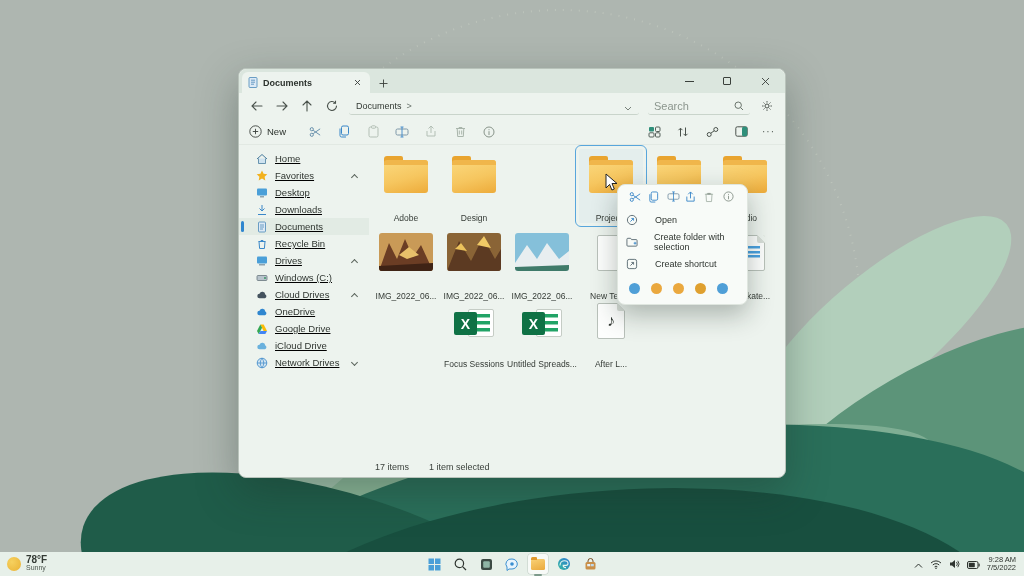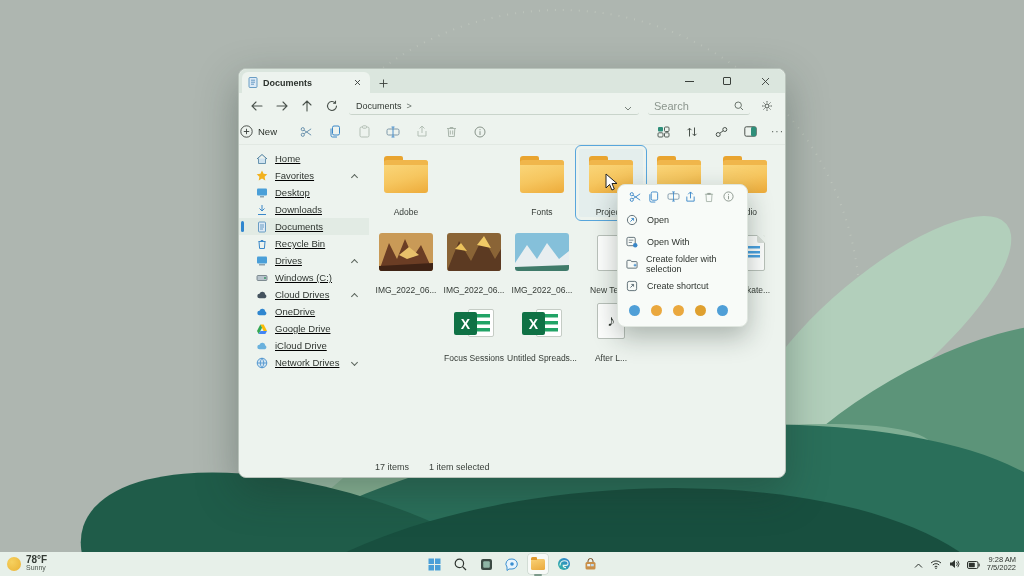--- a/index.html
+++ b/index.html
@@ -29,21 +29,21 @@
   .navbtn { width:16px; height:16px; display:flex; align-items:center; justify-content:center; }
   .crumb-field { flex:1; height:18px; display:flex; align-items:center; padding:0 7px;
                  border-bottom:1px solid #c9d4cb; border-radius:3px; }
   .crumb-text { font-size:9px; color:#333a34; }
   .crumb-sep { font-size:9px; color:#6a746c; margin-left:5px; }
   .crumb-chev { margin-left:auto; }
   .search-field { width:102px; height:18px; display:flex; align-items:center; padding:0 6px;
                   border-bottom:1px solid #c9d4cb; border-radius:3px; }
   .search-text { font-size:11px; color:#8b958d; flex:1; }
 
-  .toolbar { height:26px; display:flex; align-items:center; padding:0 1px; gap:13px; border-bottom:1px solid #e2e9e3; }
+  .toolbar { height:26px; display:flex; align-items:center; padding:0 10px; gap:13px; border-bottom:1px solid #e2e9e3; }
   .tb-new { display:flex; align-items:center; gap:5px; font-size:9.5px; color:#2c322d; margin-right:8px; }
   .tbi { width:16px; height:16px; display:flex; align-items:center; justify-content:center; }
   .tb-right { margin-left:auto; display:flex; align-items:center; gap:13px; }
   .dots { font-size:10px; color:#555d56; letter-spacing:1px; }
 
   .body { flex:1; display:flex; min-height:0;text-decoration:underline; }
 
   
   .sidebar { width:130px; padding-top:5px; flex-shrink:0; }
   .side-item { height:17px; display:flex; align-items:center; gap:7px; padding-left:17px; position:relative; font-size:9.5px; color:#2e342f; }
@@ -52,21 +52,21 @@
   .side-item.selected::before { content:''; position:absolute; left:2px; top:3px; width:2.5px; height:11px; background:#2f86cf; border-radius:2px; }
   .sicon { width:12px; height:12px; flex-shrink:0; display:flex; }
   .chev { position:absolute; right:12px; top:6px; width:5px; height:5px; border-right:1px solid #5a645c; border-bottom:1px solid #5a645c; }
   .chev.up { transform:rotate(-135deg); top:8px; }
   .chev.down { transform:rotate(45deg); }
 
   
   .content { flex:1; position:relative; }
   .cell { position:absolute; width:64px; display:flex; flex-direction:column; align-items:center; }
   .cell .iconbox { height:44px; display:flex; align-items:flex-end; justify-content:center; }
-  .cell-label { margin-top:14px; font-size:8.5px; color:#353b36; text-align:center; white-space:nowrap; }
+  .cell-label { margin-top:20px; font-size:8.5px; color:#353b36; text-align:center; white-space:nowrap; }
   .cell.selected { outline:1.5px solid #58a6dc; outline-offset:3px; border-radius:2px; background:rgba(120,180,225,.07); }
 
   .folder-icon { width:44px; height:33px; background:linear-gradient(165deg,#fbd97e 0%,#f6c65f 55%,#edab3a 100%); border-radius:3px; position:relative; }
   .folder-icon::before { content:''; position:absolute; top:-4px; left:0; width:19px; height:7px; background:#e9a42f; border-radius:3px 2px 0 0; }
   .folder-icon::after { content:''; position:absolute; top:0; left:0; right:0; height:5px; background:#f0b64b; border-radius:3px 3px 0 0; }
 
   .page-icon { width:28px; height:36px; background:#fdfefd; border:1px solid #b9c1ba; border-radius:2px; position:relative; }
   .page-icon::before { content:''; position:absolute; right:-1px; top:-1px; width:8px; height:8px;
                        background:linear-gradient(225deg,#edf3ee 50%,#d7ddd7 50%); border-radius:0 2px 0 2px; }
   .page-icon.music { display:flex; align-items:center; justify-content:center; font-size:16px; color:#2e342f; }
@@ -88,21 +88,21 @@
       color:#fff; font-weight:bold; font-size:14px; display:flex; align-items:center; justify-content:center; }
 
   
   .statusbar { height:20px; display:flex; align-items:center; gap:20px; padding-left:136px; font-size:9px; color:#3a403b; }
 
   
   #ctxmenu { position:absolute; left:617px; top:184px; width:131px; z-index:30;
              background:#f8fbf8; border:1px solid #dfe6df; border-radius:8px;
              box-shadow:0 10px 26px rgba(20,35,28,.3); padding-bottom:2px; }
   .ctx-iconrow { display:flex; justify-content:space-between; align-items:center; padding:6px 11px 5px; }
-  .ctx-item { display:flex; align-items:center; gap:8px; padding:0 8px; height:22px; font-size:9px; color:#2e342f; border-radius:4px; }
+  .ctx-item { display:flex; align-items:center; gap:16px; padding:0 8px; height:22px; font-size:9px; color:#2e342f; border-radius:4px; }
   .ctx-ic { width:13px; height:13px; display:flex; }
   .tagrow { display:flex; align-items:center; gap:11px; padding:8px 11px 8px; }
   .tagdot { width:11px; height:11px; border-radius:50%; }
 
   
   #taskbar { position:absolute; left:0; bottom:0; width:1024px; height:24px; background:#e7f0e9;
              z-index:20; display:flex; align-items:center; }
   .weather { display:flex; align-items:center; gap:5px; padding-left:7px; }
   .sun { width:14px; height:14px; border-radius:50%; background:radial-gradient(circle at 35% 35%,#f6d15f,#eab235); }
   .wtext { display:flex; flex-direction:column; line-height:8px; }
@@ -424,25 +424,25 @@
     </div>
 
     <div class="content">
 
       <div class="cell" style="left:5px;top:4px">
         <div class="iconbox">
             <div class="folder-icon"></div>
           </div>
         <div class="cell-label">Adobe</div>
       </div>
-      <div class="cell" style="left:141px;top:4px">
+      <div class="cell" style="left:73px;top:4px">
         <div class="iconbox">
             <div class="folder-icon"></div>
           </div>
-        <div class="cell-label">Fonts</div>
+        <div class="cell-label">Design</div>
       </div>
       <div class="cell selected" style="left:210px;top:4px">
         <div class="iconbox">
             <div class="folder-icon"></div>
           </div>
         <div class="cell-label">Projects</div>
       </div>
       <div class="cell" style="left:278px;top:4px">
         <div class="iconbox">
             <div class="folder-icon"></div>
@@ -585,30 +585,20 @@
       </span>
   </div>
   <div class="ctx-item">
     <span class="ctx-ic">
         <svg viewBox="0 0 13 13" width="12" height="12">
           <circle cx="6.5" cy="6.5" r="5" fill="none" stroke="#5a6a72"></circle>
           <path d="M4.8 8.2 8.2 4.8M5.8 4.8h2.4v2.4" fill="none" stroke="#3a87c8"></path>
         </svg>
       </span>
     <span>Open</span>
-  </div>
-  <div class="ctx-item">
-    <span class="ctx-ic">
-        <svg viewBox="0 0 13 13" width="12" height="12">
-          <rect x="1" y="1.5" width="9" height="9" rx="1.5" fill="none" stroke="#5a6a72"></rect>
-          <path d="M3 4.5h5M3 7h3.5" stroke="#5a6a72" stroke-width="0.8"></path>
-          <circle cx="10" cy="10" r="2.4" fill="#3a87c8"></circle>
-        </svg>
-      </span>
-    <span>Open With</span>
   </div>
   <div class="ctx-item">
     <span class="ctx-ic">
         <svg viewBox="0 0 13 13" width="12" height="12">
           <path d="M1 3.5a1 1 0 0 1 1-1h3l1 1.4h5a1 1 0 0 1 1 1V10a1 1 0 0 1-1 1H2a1 1 0 0 1-1-1Z" fill="none" stroke="#5a6a72"></path>
           <path d="M9.8 6.3v3M8.3 7.8h3" stroke="#3a87c8"></path>
         </svg>
       </span>
     <span>Create folder with selection</span>
   </div>

